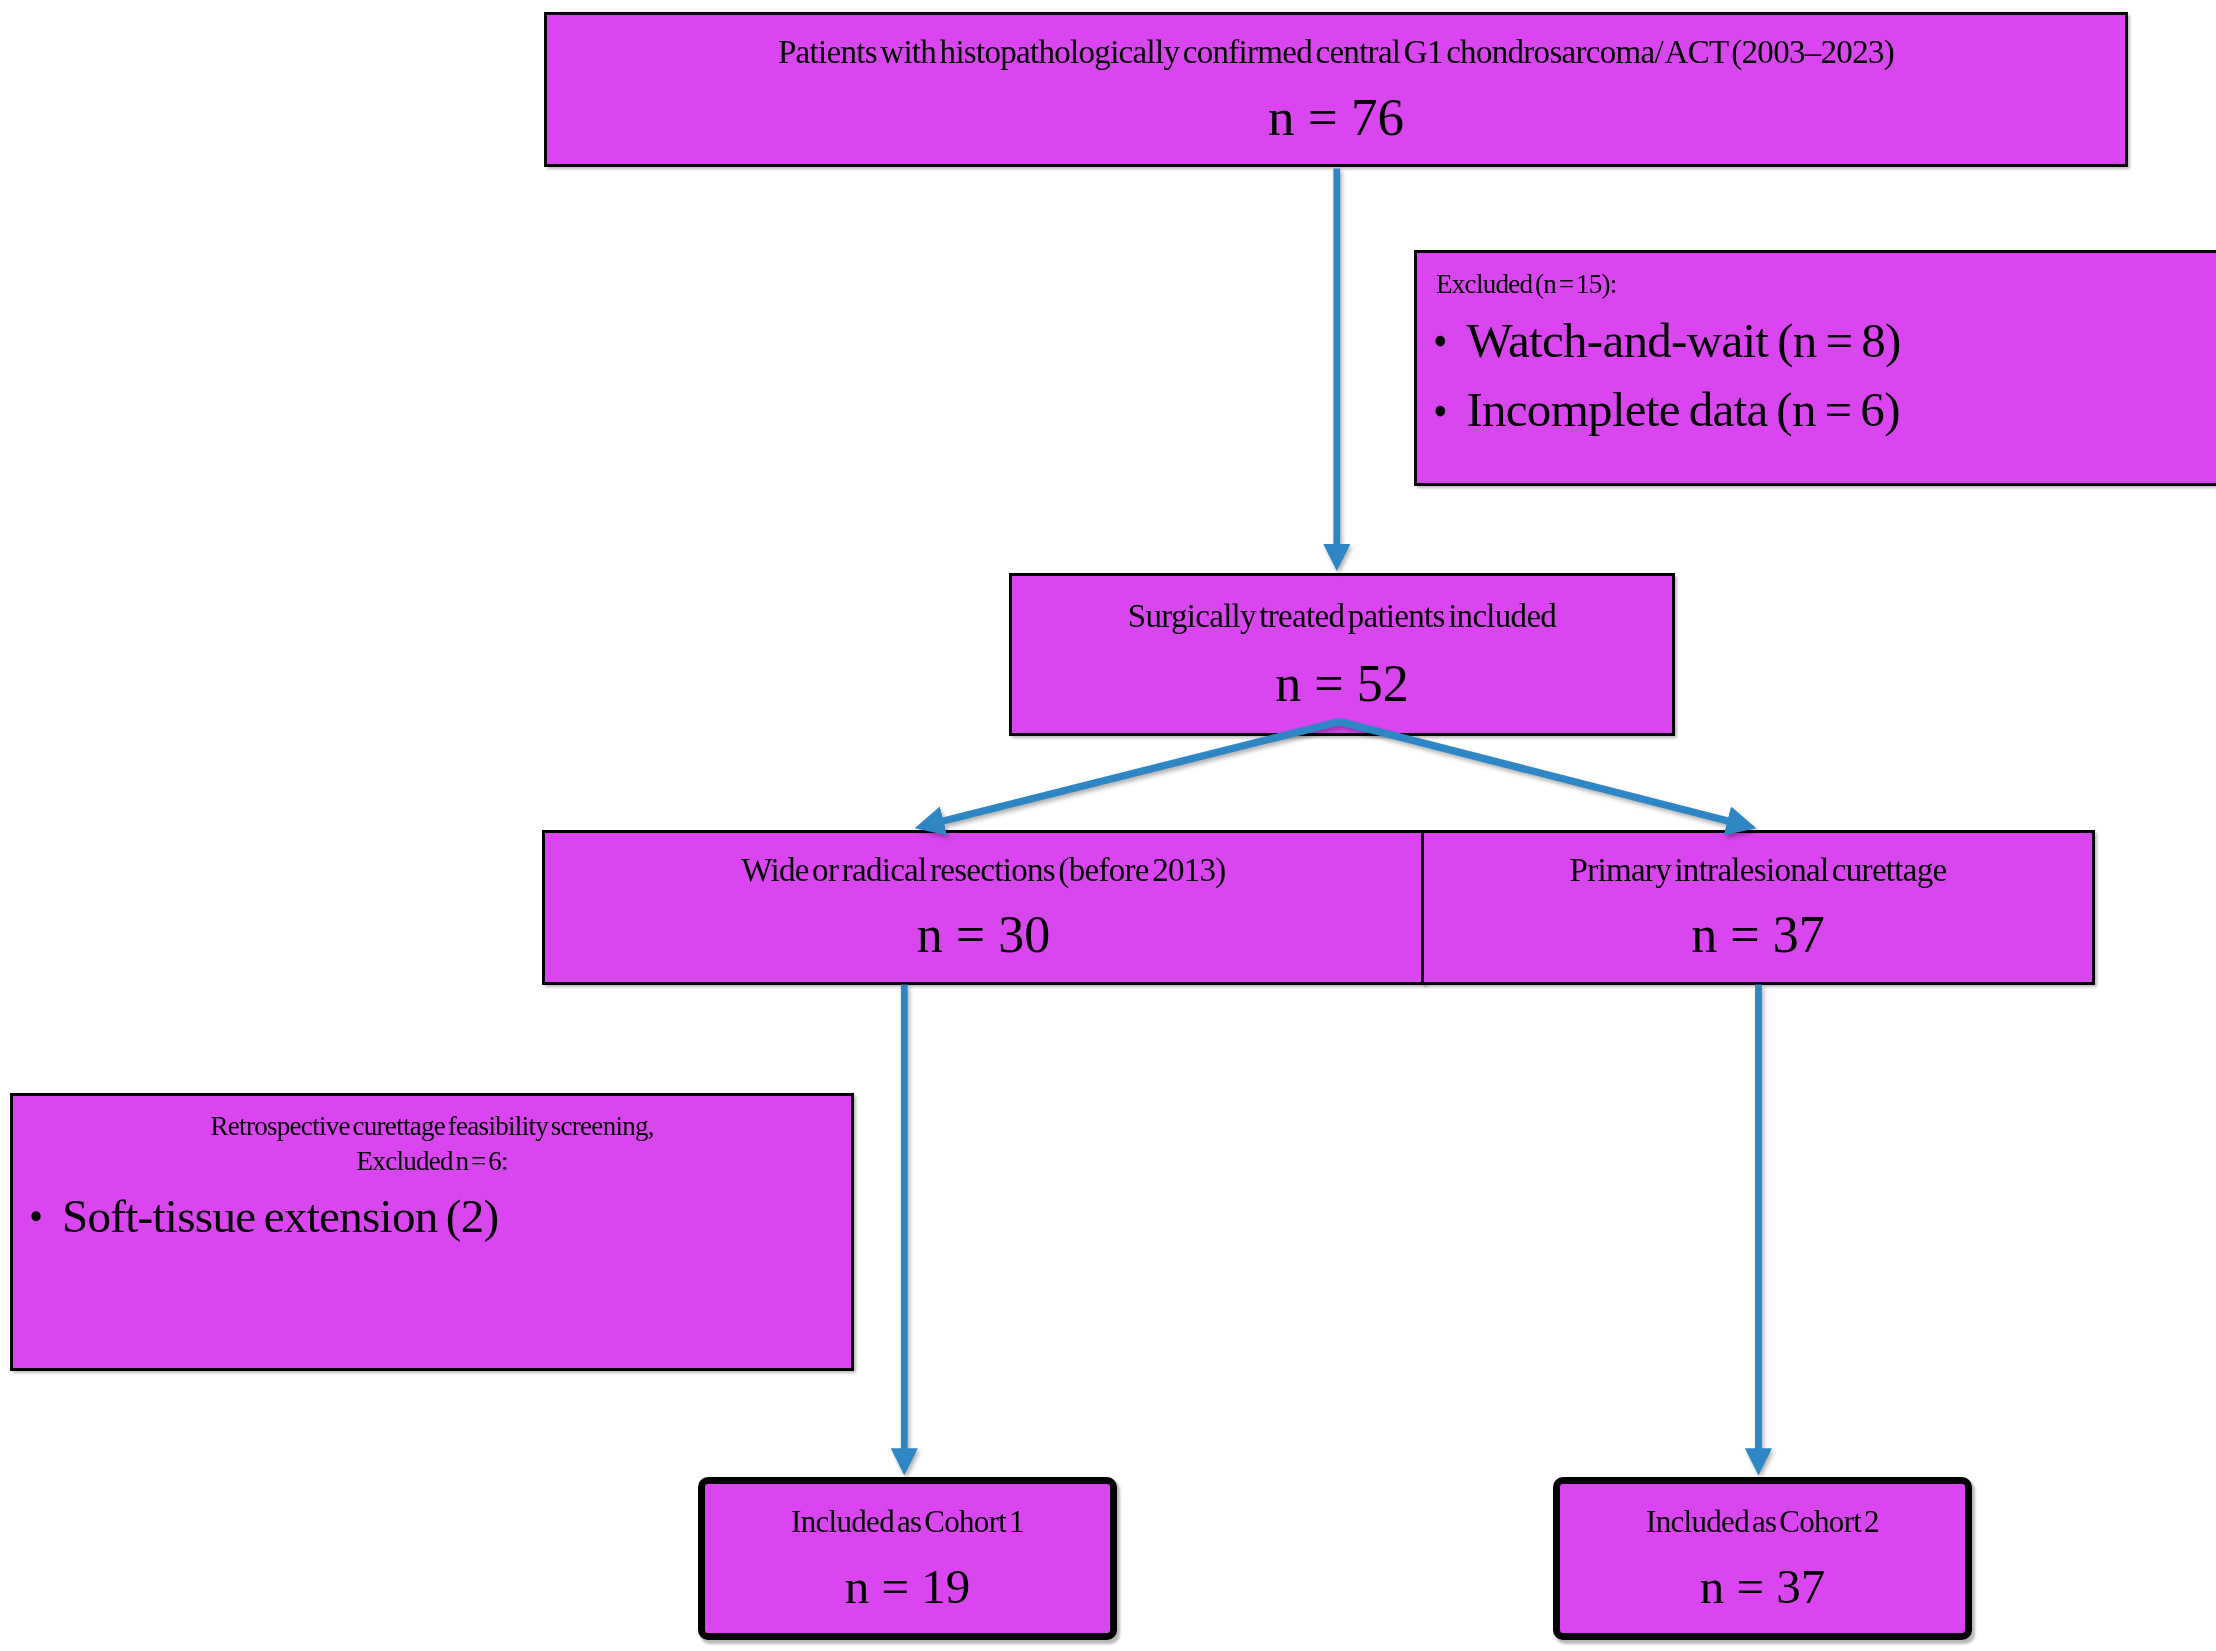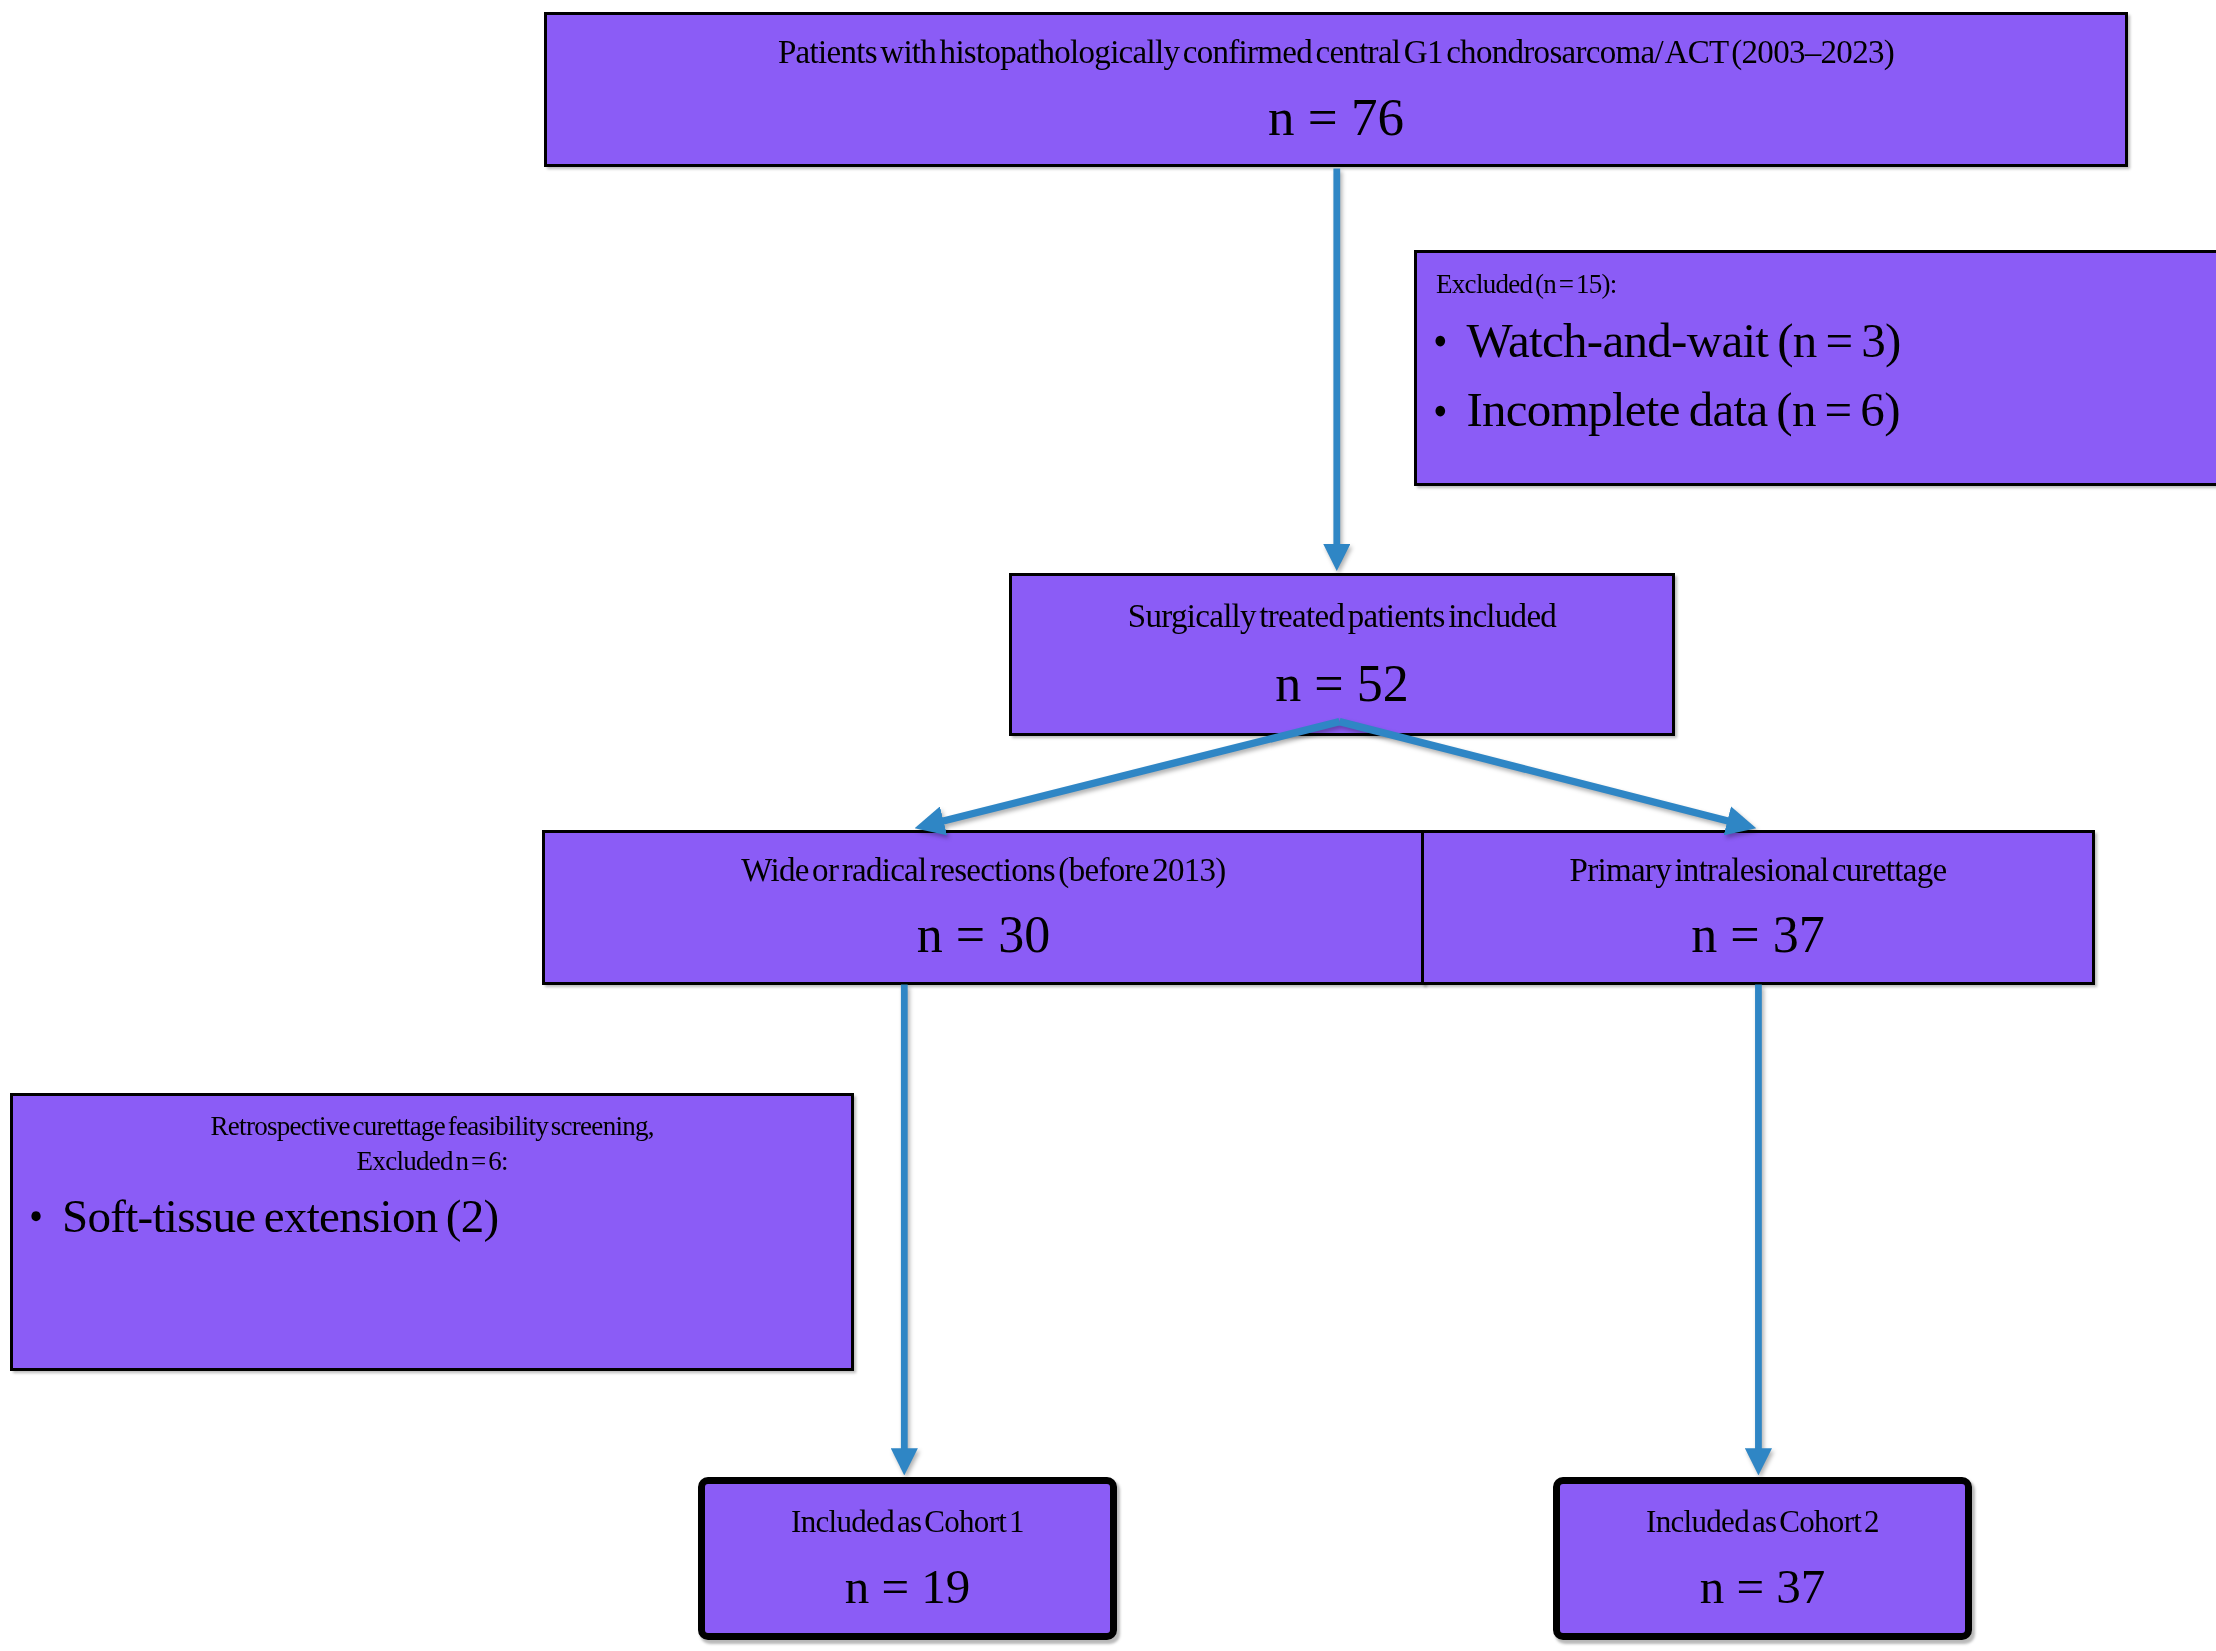--- a/index.html
+++ b/index.html
@@ -4,21 +4,21 @@
 <style>
   html,body{margin:0;padding:0;background:#ffffff;}
   body{
     width:2216px;height:1652px;
     font-family:"Liberation Serif","DejaVu Serif",serif;
     color:#000000;
   }
   .canvas{position:relative;width:2216px;height:1652px;background:#ffffff;overflow:hidden;}
 
   .box{
-    position:absolute;box-sizing:border-box;background:#8b5cf6;
+    position:absolute;box-sizing:border-box;background:#d946ef;
     border:3.4px solid #000000;
     box-shadow:2.7px 3.4px 2.7px rgba(0,0,0,0.28);
     display:flex;flex-direction:column;justify-content:space-evenly;align-items:center;
     text-align:center;z-index:1;
   }
   .box.thick{border-width:7.5px;border-radius:10px;}
 
   .label{
     font-size:33px;line-height:1.12;
     letter-spacing:-0.7px;word-spacing:-4.1px;
@@ -71,21 +71,21 @@
 
   <div class="box" style="left:544px;top:12.2px;width:1584px;height:155px;">
     <div class="label">Patients with histopathologically confirmed central G1 chondrosarcoma/ ACT (2003–2023)</div>
     <div class="count">n = 76</div>
   </div>
 
   <div class="box listbox" style="left:1414px;top:250px;width:873px;height:236px;">
     <div class="small-header">Excluded (n = 15):</div>
     <ul class="bullet-list excluded-list">
       <li>
-        <span>Watch-and-wait (n = 3)</span>
+        <span>Watch-and-wait (n = 8)</span>
       </li>
       <li>
         <span>Incomplete data (n = 6)</span>
       </li>
     </ul>
   </div>
 
   <div class="box" style="left:1009px;top:573px;width:666px;height:163px;">
     <div class="label">Surgically treated patients included</div>
     <div class="count mid">n = 52</div>

